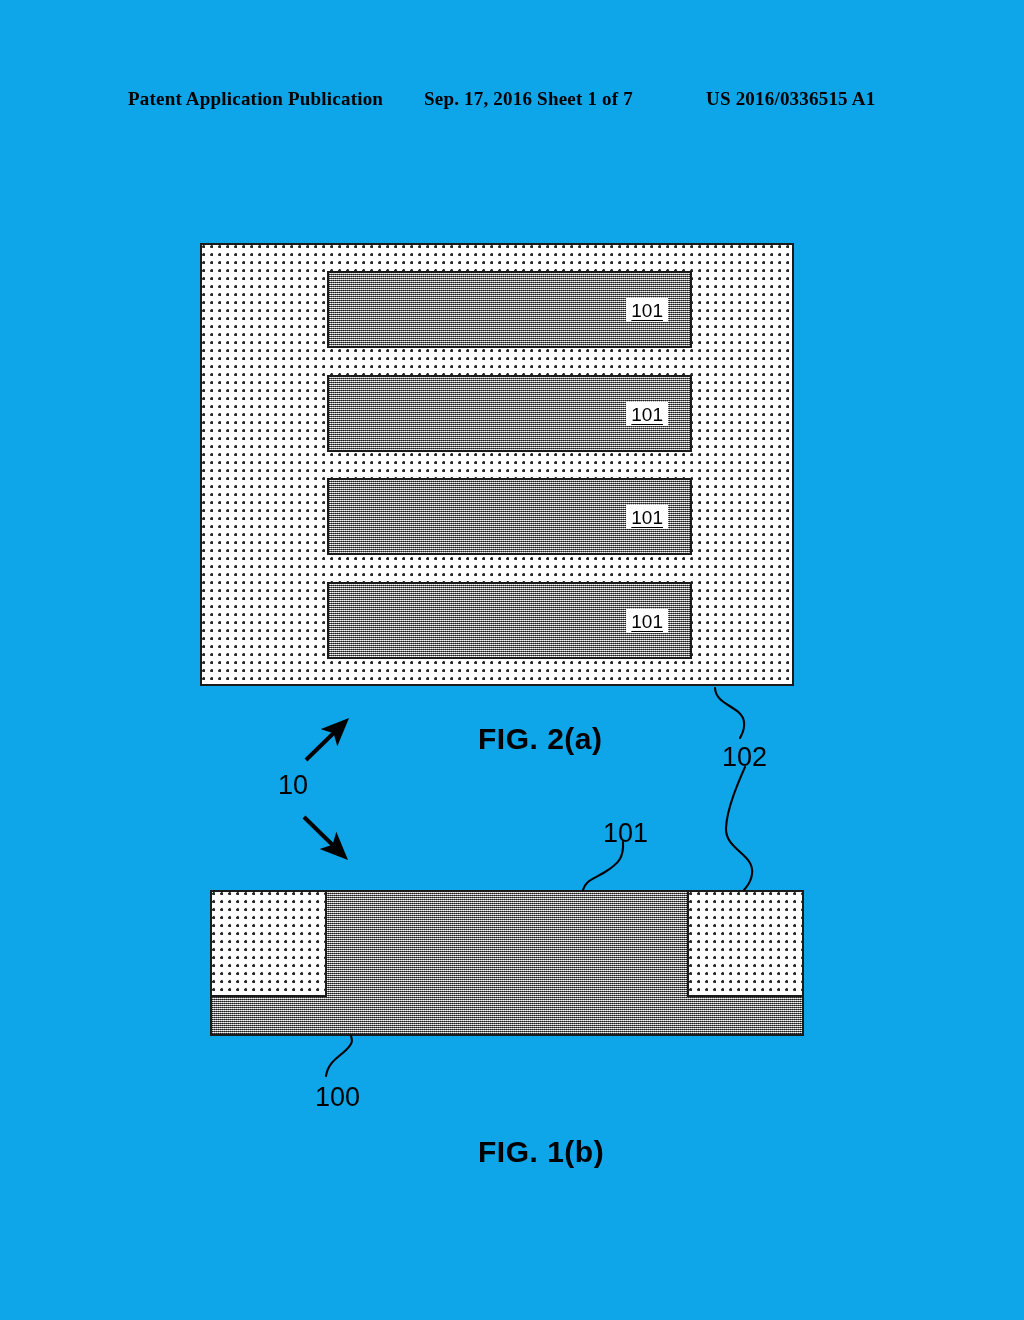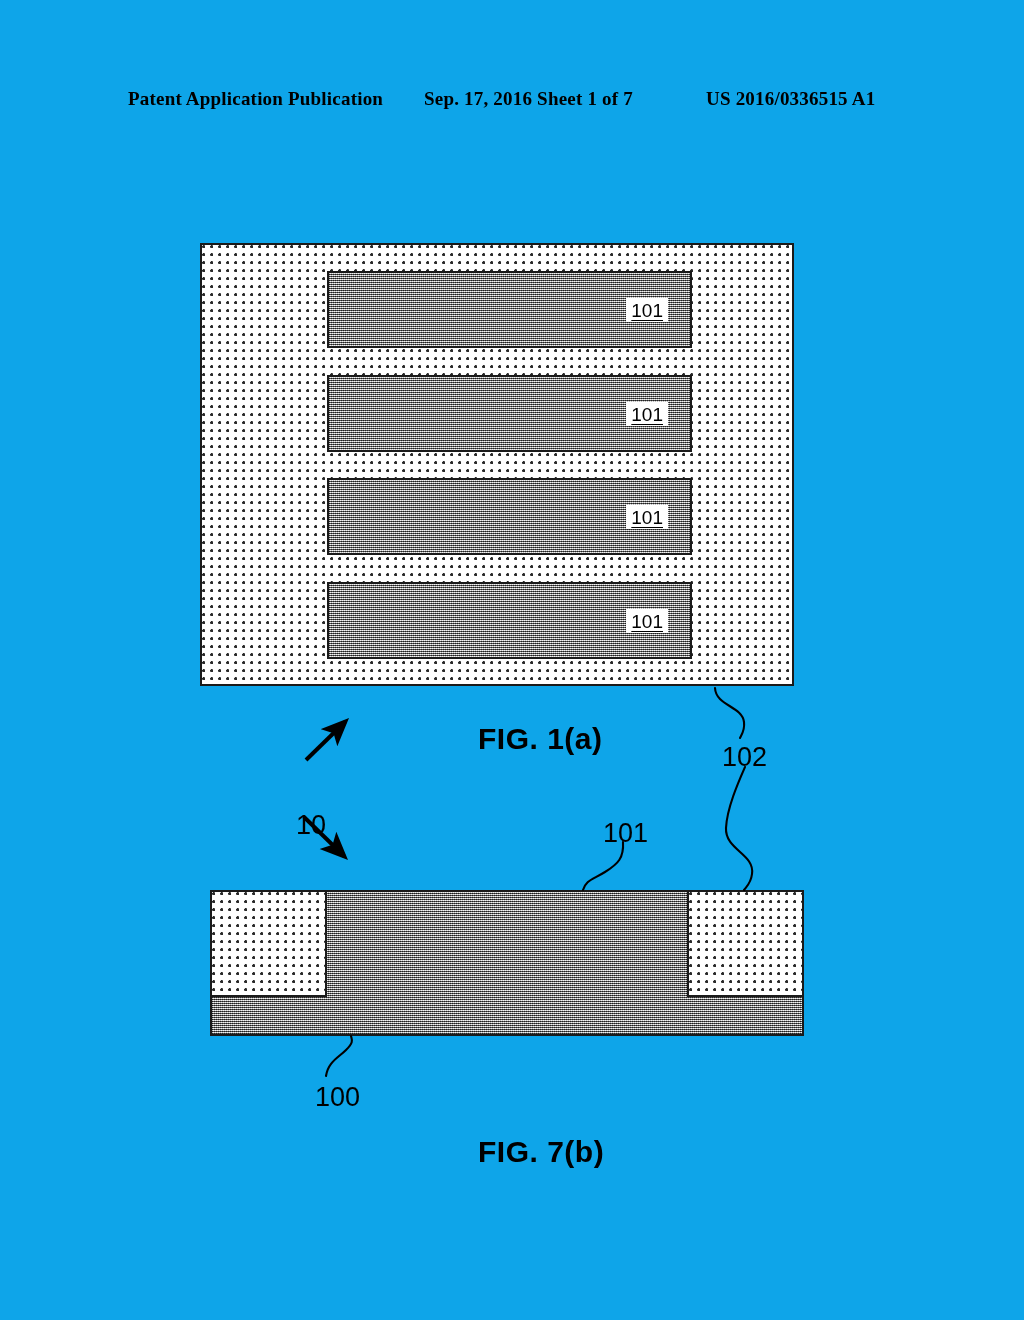--- a/index.html
+++ b/index.html
@@ -106,21 +106,21 @@
   #cap-1b { left: 478px; top: 1135px; }
 
   
   .ref {
     position: absolute;
     font-family: "Liberation Sans", sans-serif;
     font-size: 27px;
     color: #000;
     white-space: nowrap;
   }
-  #ref-10   { left: 296px; top: 770px; margin-top: 40px; }
+  #ref-10   { left: 278px; top: 770px; }
   #ref-102  { left: 722px; top: 742px; }
   #ref-101b { left: 603px; top: 818px; }
   #ref-100  { left: 315px; top: 1082px; }
 
   
   #fig1b-stack {
     position: absolute;
     left: 210px;
     top: 890px;
     width: 594px;
@@ -176,30 +176,30 @@
 
     <div class="fin hatchfill" id="fin-3">
       <span class="fin-tag">101</span>
     </div>
 
     <div class="fin hatchfill" id="fin-4">
       <span class="fin-tag">101</span>
     </div>
   </div>
 
-  <div class="fig-caption" id="cap-1a">FIG. 1(a)</div>
+  <div class="fig-caption" id="cap-1a">FIG. 2(a)</div>
 
   <div id="fig1b-stack" class="hatchfill">
     <div id="fig1b-body">
       <div class="oxide-pocket dotfill" id="oxide-left"></div>
       <div class="oxide-pocket dotfill" id="oxide-right"></div>
     </div>
   </div>
 
-  <div class="fig-caption" id="cap-1b">FIG. 7(b)</div>
+  <div class="fig-caption" id="cap-1b">FIG. 1(b)</div>
 
   <div class="ref" id="ref-10">10</div>
   <div class="ref" id="ref-102">102</div>
   <div class="ref" id="ref-101b">101</div>
   <div class="ref" id="ref-100">100</div>
 
   <svg id="overlay" viewBox="0 0 1024 1320">
     <defs>
       <marker id="arrowhead" markerWidth="7" markerHeight="7" refX="5.6" refY="3" orient="auto" markerUnits="strokeWidth">
         <path d="M0,0 L7,3 L0,6 L1.6,3 Z" fill="#000"></path>

